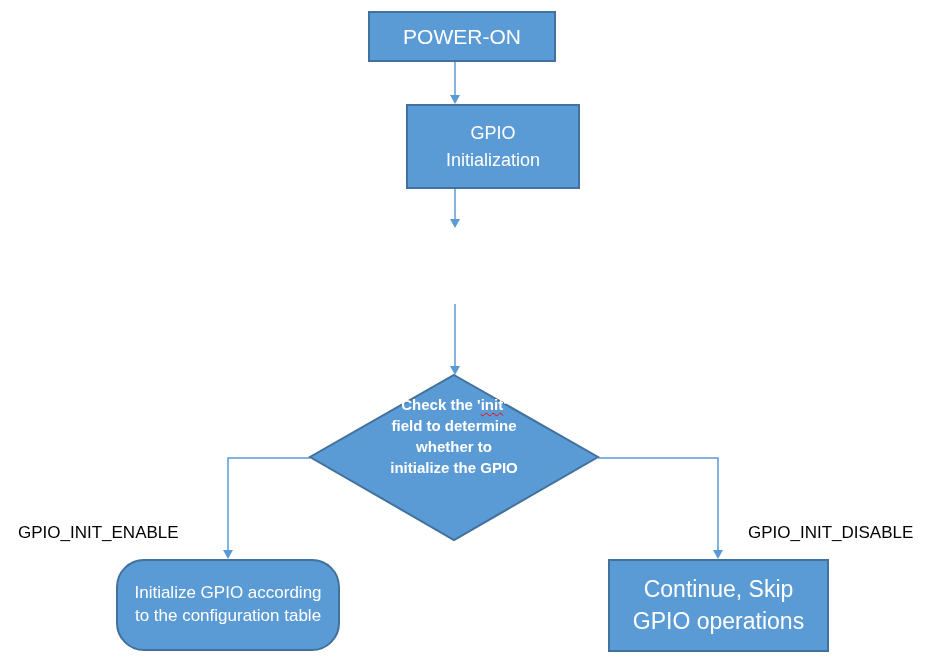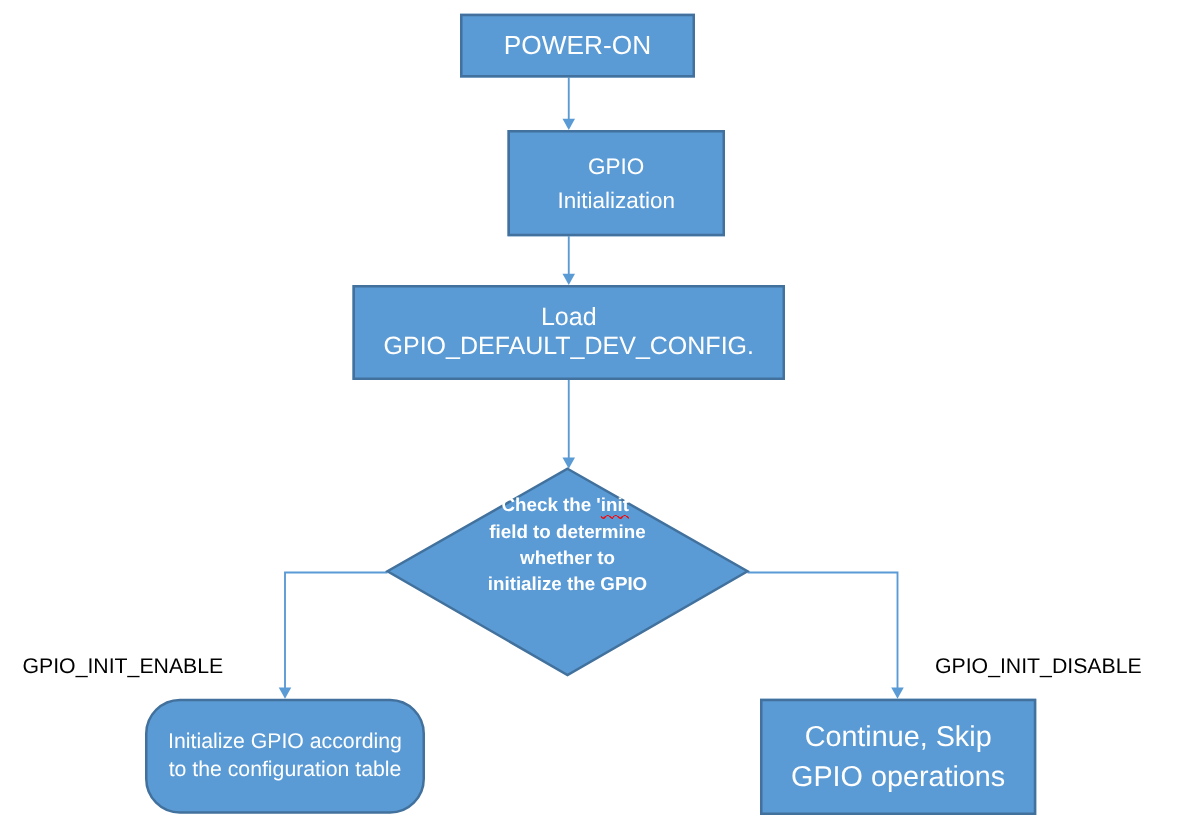--- a/index.html
+++ b/index.html
@@ -112,23 +112,20 @@
 
   <div class="node node-power-on">
     <span>POWER-ON</span>
   </div>
 
   <div class="node node-gpio-init">
     <span>GPIO
 Initialization</span>
   </div>
 
-  <div class="node node-load-config">
-    <span>Load GPIO_DEFAULT_DEV_CONFIG.</span>
-  </div>
 
   <div class="diamond-label">
     <span>Check the '</span><span class="squiggle">init</span><span>' field to determine whether to initialize the GPIO</span>
   </div>
 
   <div class="branch-label branch-label-left">GPIO_INIT_ENABLE</div>
 
   <div class="branch-label branch-label-right">GPIO_INIT_DISABLE</div>
 
   <div class="node node-init-gpio">

